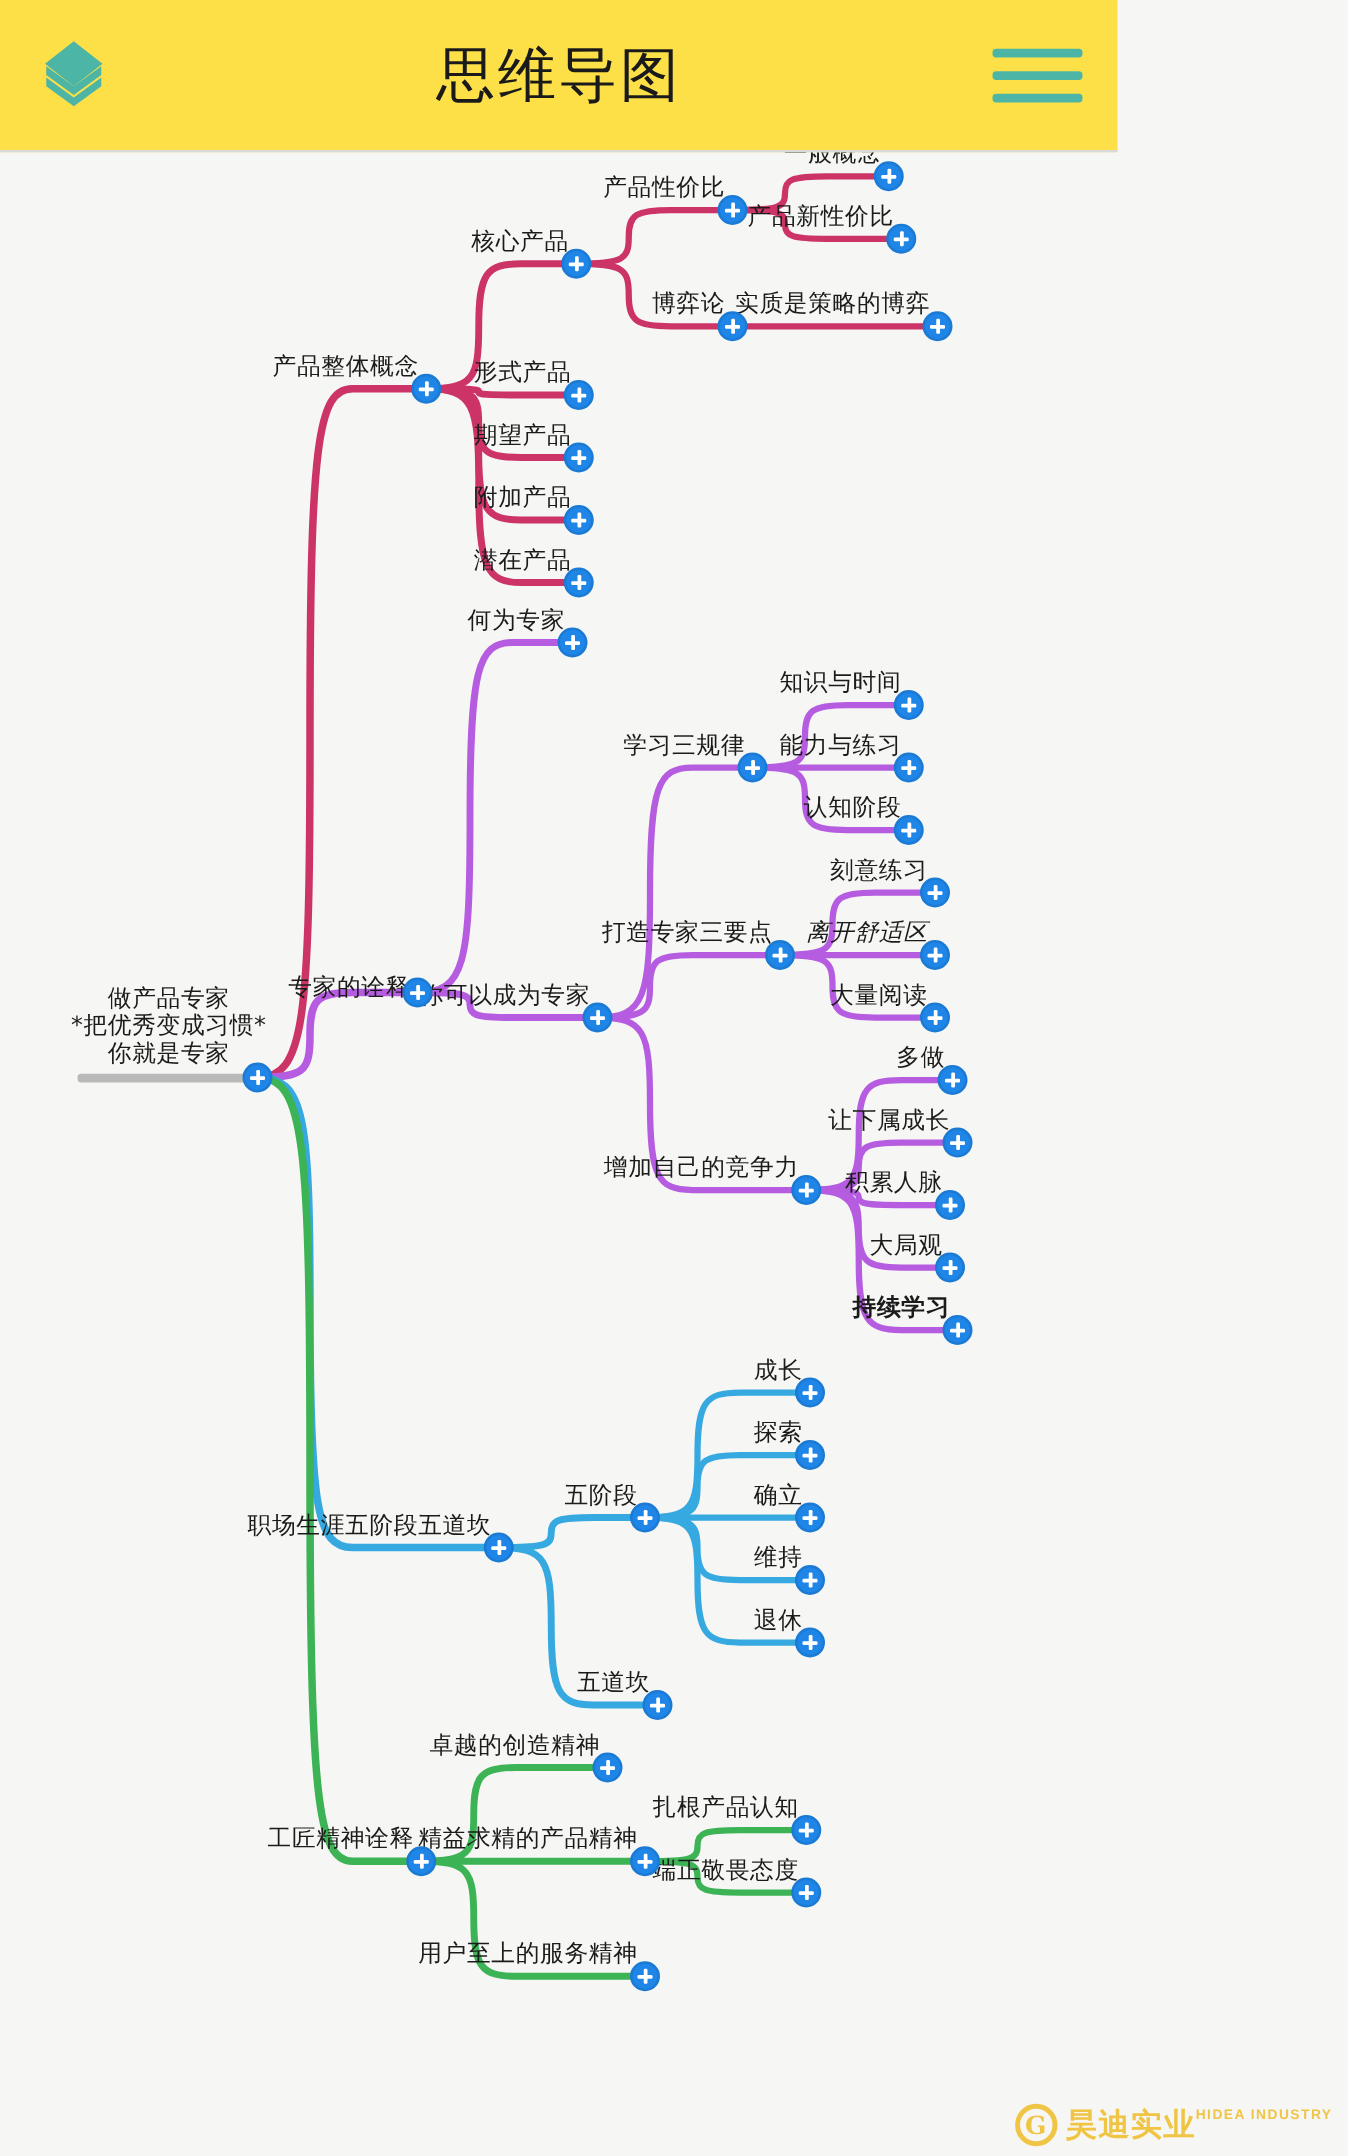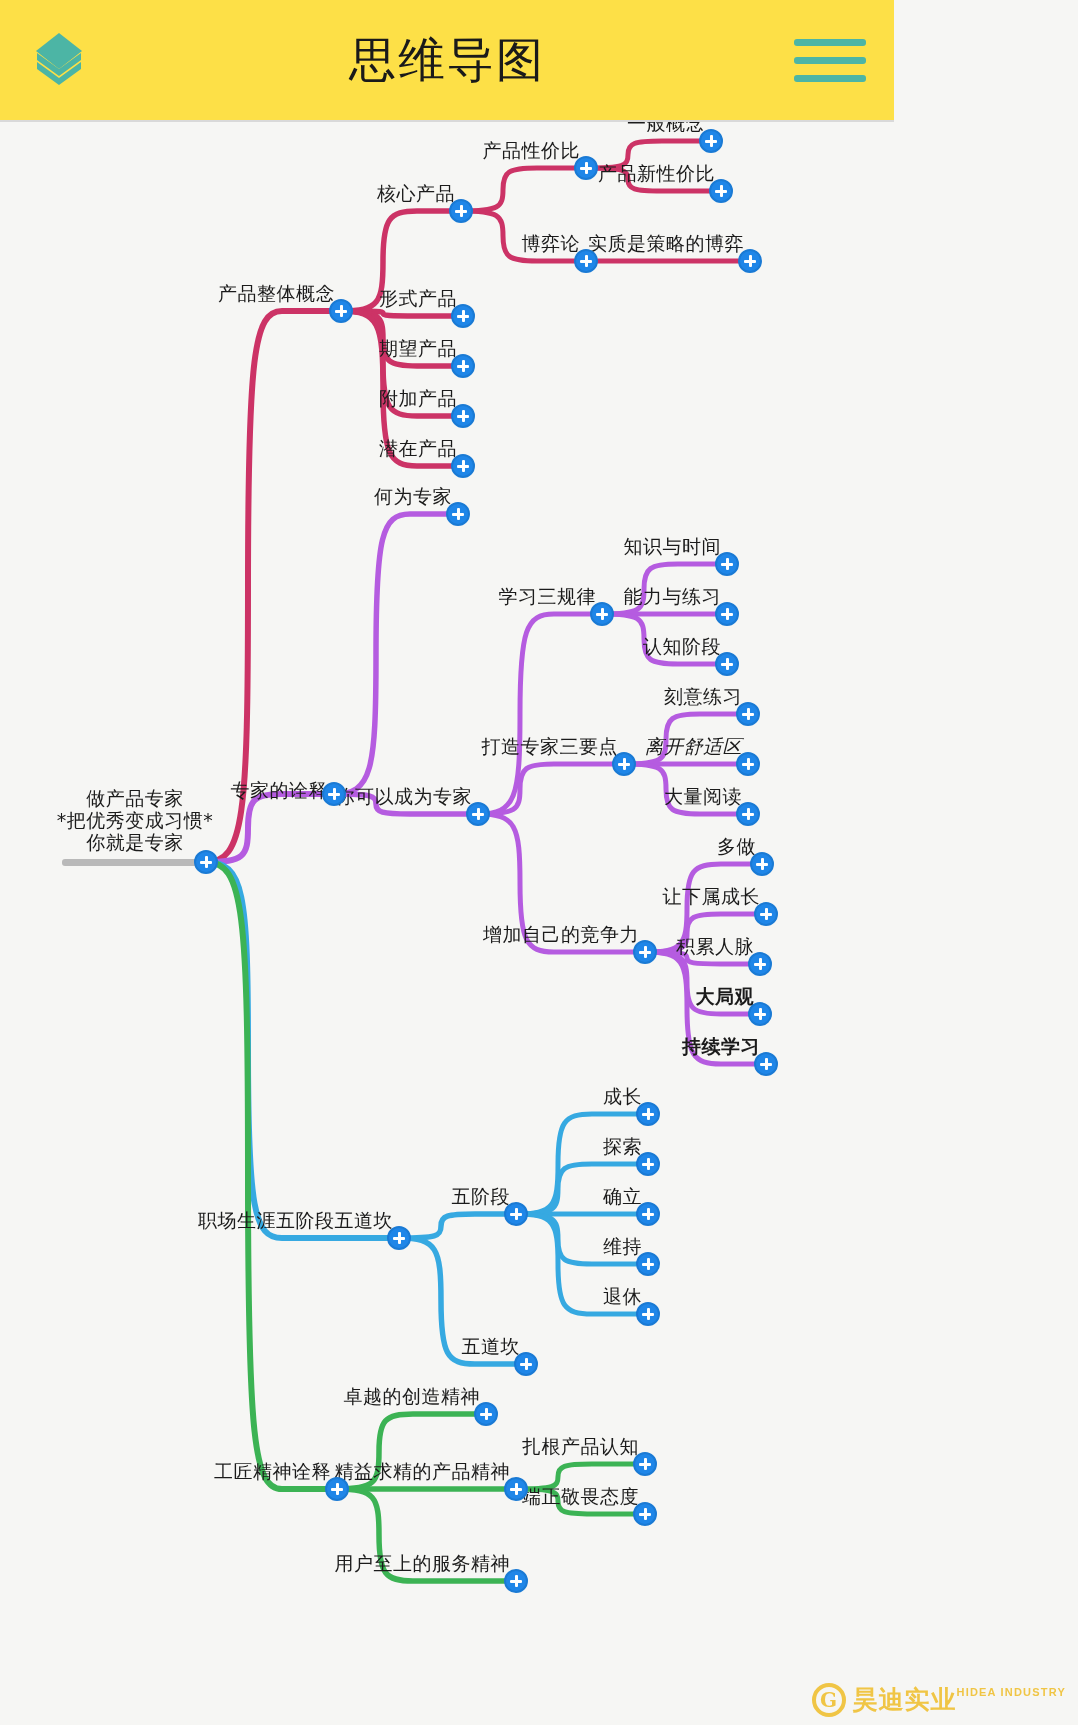--- a/index.html
+++ b/index.html
@@ -195,21 +195,21 @@
         <div class="node-label" style="left: 721px; top: 486px; transform: translate(-100%, -100%);">能力与练习</div>
         <div class="node-label" style="left: 721px; top: 536px; transform: translate(-100%, -100%);">认知阶段</div>
         <div class="node-label" style="left: 618px; top: 636px; transform: translate(-100%, -100%);">打造专家三要点</div>
         <div class="node-label" style="left: 742px; top: 586px; transform: translate(-100%, -100%); font-family: Liberation Serif, serif;">刻意练习</div>
         <div class="node-label" style="left: 742px; top: 636px; transform: translate(-100%, -100%); font-style: italic;">离开舒适区</div>
         <div class="node-label" style="left: 742px; top: 686px; transform: translate(-100%, -100%);">大量阅读</div>
         <div class="node-label" style="left: 639px; top: 824px; transform: translate(-100%, -100%);">增加自己的竞争力</div>
         <div class="node-label" style="left: 756px; top: 736px; transform: translate(-100%, -100%);">多做</div>
         <div class="node-label" style="left: 760px; top: 786px; transform: translate(-100%, -100%);">让下属成长</div>
         <div class="node-label" style="left: 754px; top: 836px; transform: translate(-100%, -100%);">积累人脉</div>
-        <div class="node-label" style="left: 754px; top: 886px; transform: translate(-100%, -100%); font-weight: bold;">大局观</div>
+        <div class="node-label" style="left: 754px; top: 886px; transform: translate(-100%, -100%);">大局观</div>
         <div class="node-label" style="left: 760px; top: 936px; transform: translate(-100%, -100%); font-weight: bold;">持续学习</div>
         <div class="node-label" style="left: 393px; top: 1110px; transform: translate(-100%, -100%);">职场生涯五阶段五道坎</div>
         <div class="node-label" style="left: 510px; top: 1086px; transform: translate(-100%, -100%);">五阶段</div>
         <div class="node-label" style="left: 642px; top: 986px; transform: translate(-100%, -100%);">成长</div>
         <div class="node-label" style="left: 642px; top: 1036px; transform: translate(-100%, -100%);">探索</div>
         <div class="node-label" style="left: 642px; top: 1086px; transform: translate(-100%, -100%);">确立</div>
         <div class="node-label" style="left: 642px; top: 1136px; transform: translate(-100%, -100%);">维持</div>
         <div class="node-label" style="left: 642px; top: 1186px; transform: translate(-100%, -100%);">退休</div>
         <div class="node-label" style="left: 520px; top: 1236px; transform: translate(-100%, -100%);">五道坎</div>
         <div class="node-label" style="left: 331px; top: 1361px; transform: translate(-100%, -100%);">工匠精神诠释</div>

